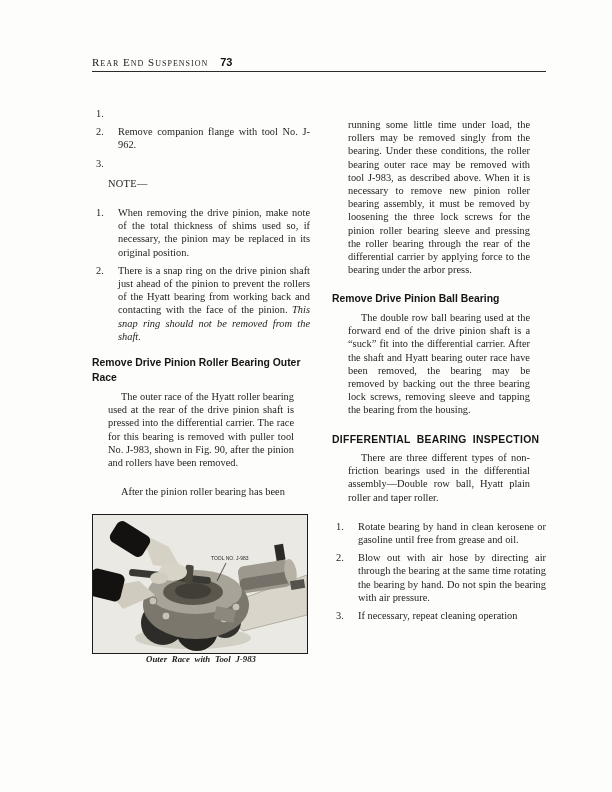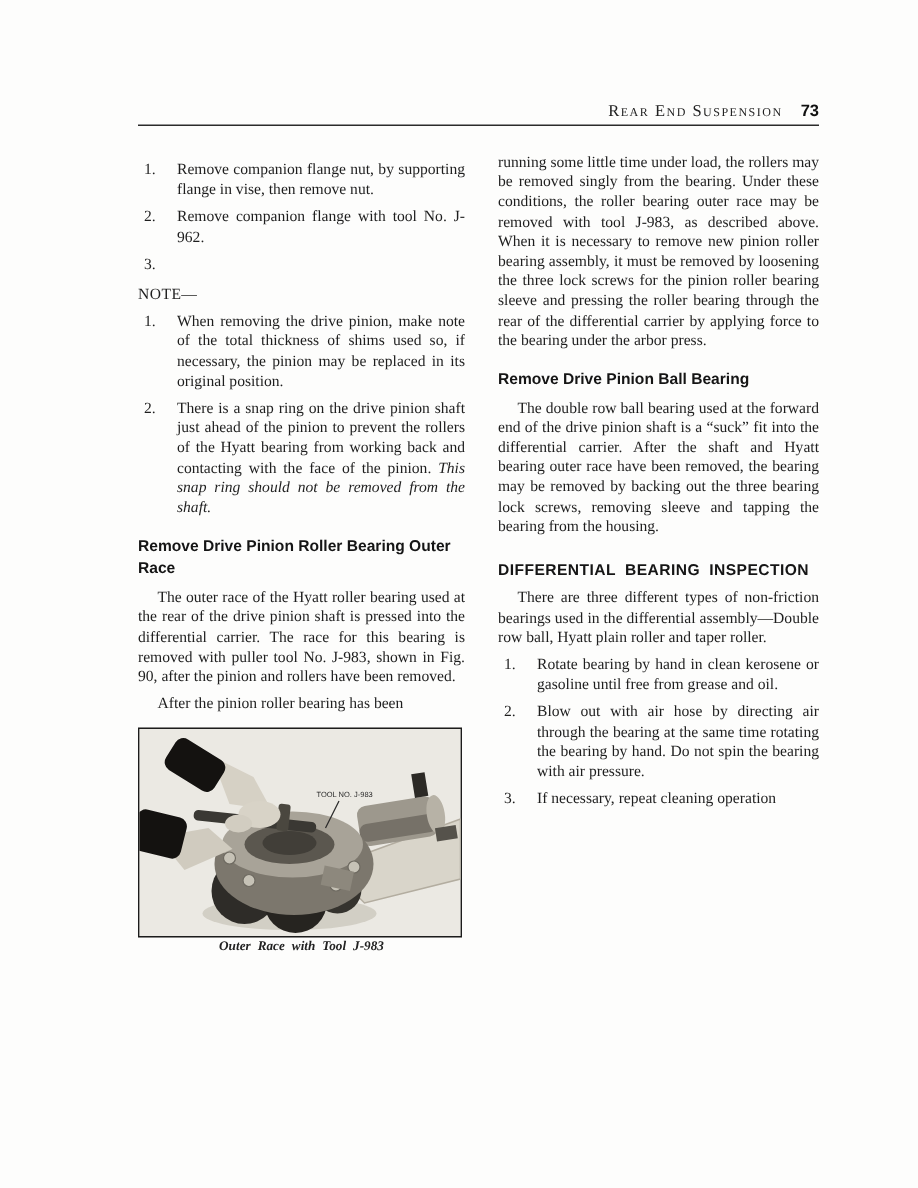--- a/index.html
+++ b/index.html
@@ -7,40 +7,40 @@
     position:relative;
     width:612px;height:792px;
     background:#fdfdfc;
     margin:0 auto;
     overflow:hidden;
     color:#1e1e1e;
     font-family:"Liberation Serif", serif;
   }
   
   .header{
-    position:absolute;left:92px;top:68px;width:454px;
+    position:absolute;left:92px;top:56px;width:454px;
     border-bottom:1.5px solid #2b2b2b;
     padding-bottom:3px;
-    display:flex;justify-content:flex-end;align-items:baseline;gap:12px;
+    display:flex;align-items:baseline;gap:12px;
   }
   .header-title{
     font-family:"Liberation Serif", serif;
     font-variant:small-caps;
     font-size:11px;letter-spacing:1px;color:#222;
   }
   .header-page{
     font-family:"Liberation Sans", sans-serif;
     font-weight:bold;font-size:11px;color:#111;
   }
   
   .col{position:absolute;top:102px;font-size:10.4px;line-height:13.2px;text-align:justify;}
   .col-left{left:92px;width:218px;}
   .col-right{left:332px;width:214px;}
   
-  p{margin:0;}
+  p{margin:16px;}
   p.body{margin-top:5px;text-indent:13px;}
   .step{display:flex;margin-top:5px;}
   .step .num{flex:0 0 22px;padding-left:4px;}
   .step .txt{flex:1;text-align:justify;}
   .note-label{margin-top:7px;letter-spacing:0.3px;}
   h3.subhead{
     font-family:"Liberation Sans", sans-serif;
     font-weight:bold;font-size:10.4px;line-height:14.5px;
     margin:13px 0 4px 0;text-align:left;color:#151515;
   }
@@ -68,21 +68,20 @@
 
   <div class="header">
     <span class="header-title">Rear End Suspension</span>
     <span class="header-page">73</span>
   </div>
 
   <div class="col col-left">
 
     <div class="step">
       <span class="num">1.</span>
-      <span class="txt">Remove companion flange nut, by supporting flange in vise, then remove nut.</span>
     </div>
     <div class="step">
       <span class="num">2.</span>
       <span class="txt">Remove companion flange with tool No. J-962.</span>
     </div>
     <div class="step">
       <span class="num">3.</span>
     </div>
 
     <p class="note-label">NOTE—</p>

